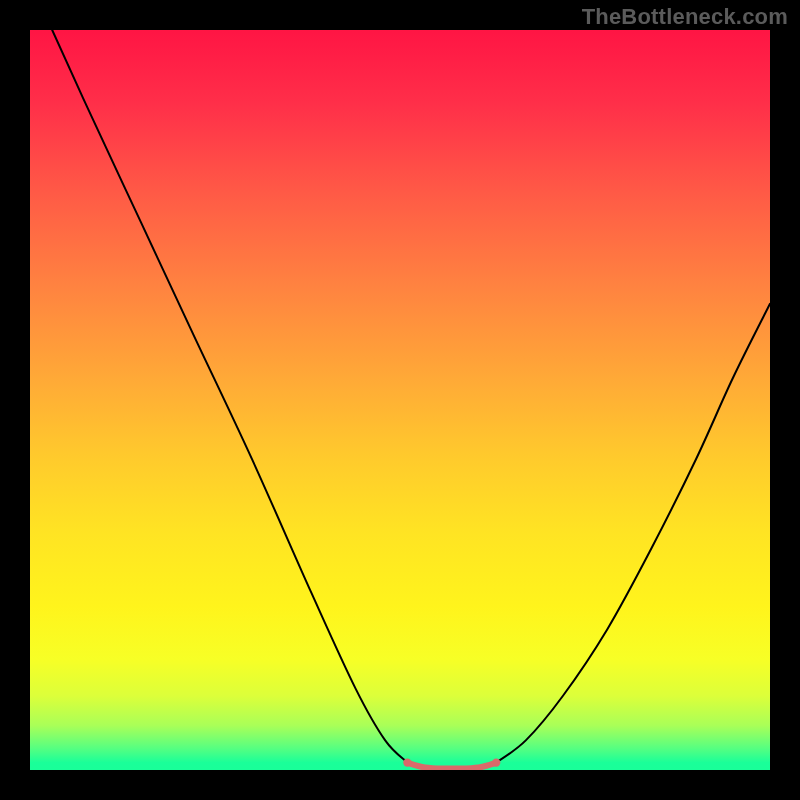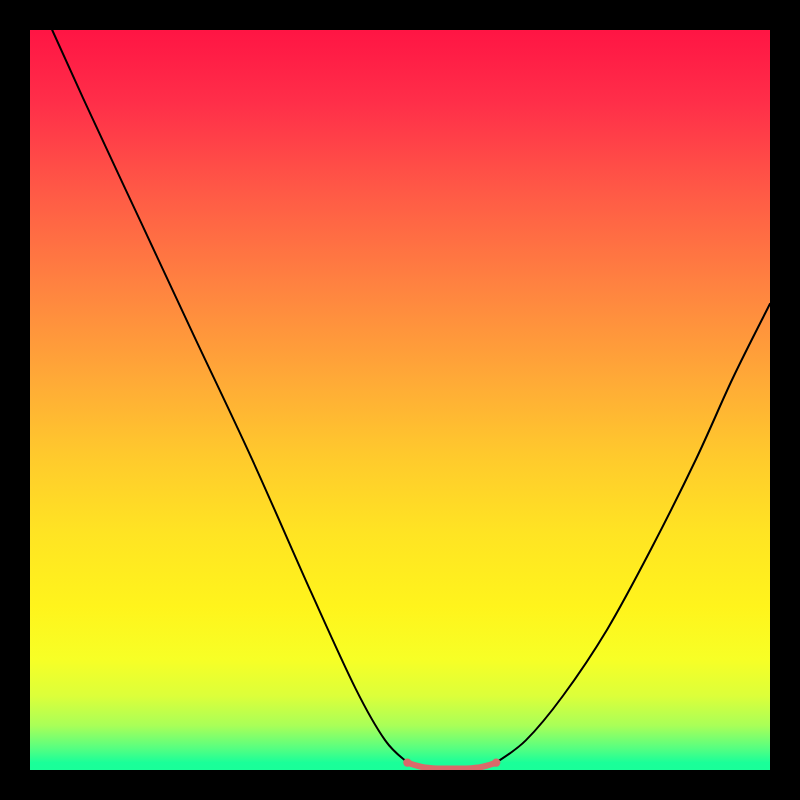--- a/index.html
+++ b/index.html
@@ -61,20 +61,21 @@
     position: absolute;
     inset: 0;
     width: 740px;
     height: 740px;
   }
 </style>
 </head>
 <body>
 
 <div class="frame">
+  <div class="watermark">TheBottleneck.com</div>
   <div class="plot-area">
     <div class="gradient-bg"></div>
     <svg class="curves" viewBox="0 0 740 740" preserveAspectRatio="none">
       <g id="curve-layer">
           <path d="M 22.2 0 C 28.37 13.57, 44.40 49.33, 59.20 81.40 C 74.00 113.47, 93.73 155.40, 111.00 192.40 C 128.27 229.40, 144.30 263.93, 162.80 303.40 C 181.30 342.87, 202.27 386.03, 222.00 429.20 C 241.73 472.37, 263.93 524.17, 281.20 562.40 C 298.47 600.63, 313.27 633.93, 325.60 658.60 C 337.93 683.27, 346.57 698.07, 355.20 710.40 C 363.83 722.73, 373.70 728.90, 377.40 732.60" fill="none" stroke="#000000" stroke-width="2" stroke-linecap="round" stroke-linejoin="round"></path>
           <path d="M 466.2 732.6 C 471.13 728.90, 484.70 721.50, 495.80 710.40 C 506.90 699.30, 519.23 684.50, 532.80 666.00 C 546.37 647.50, 562.40 624.07, 577.20 599.40 C 592.00 574.73, 606.80 546.37, 621.60 518.00 C 636.40 489.63, 652.43 457.57, 666.00 429.20 C 679.57 400.83, 690.67 373.70, 703.00 347.80 C 715.33 321.90, 733.83 286.13, 740.00 273.80" fill="none" stroke="#000000" stroke-width="2" stroke-linecap="round" stroke-linejoin="round"></path>
           <path d="M 377.40000000000003 732.6 C 379.87 733.34, 387.27 736.05, 392.20 737.04 C 397.13 738.03, 402.07 738.27, 407.00 738.52 C 411.93 738.77, 416.87 738.52, 421.80 738.52 C 426.73 738.52, 431.67 738.77, 436.60 738.52 C 441.53 738.27, 446.47 738.03, 451.40 737.04 C 456.33 736.05, 463.73 733.34, 466.20 732.60" fill="none" stroke="#d96a6a" stroke-width="6" stroke-linecap="round" stroke-linejoin="round"></path>
           <circle cx="377.40" cy="732.60" r="4.2" fill="#d96a6a"></circle>
           <circle cx="466.20" cy="732.60" r="4.2" fill="#d96a6a"></circle>
         </g>

